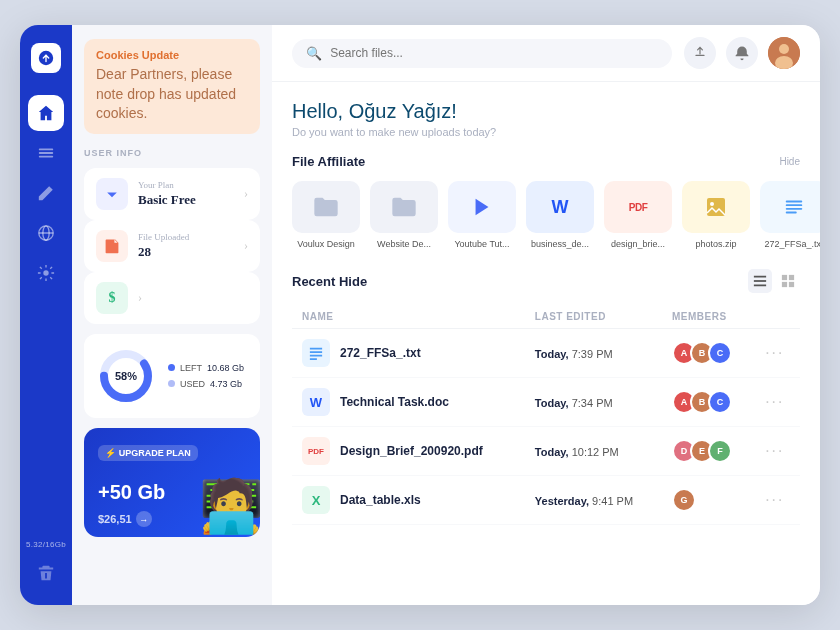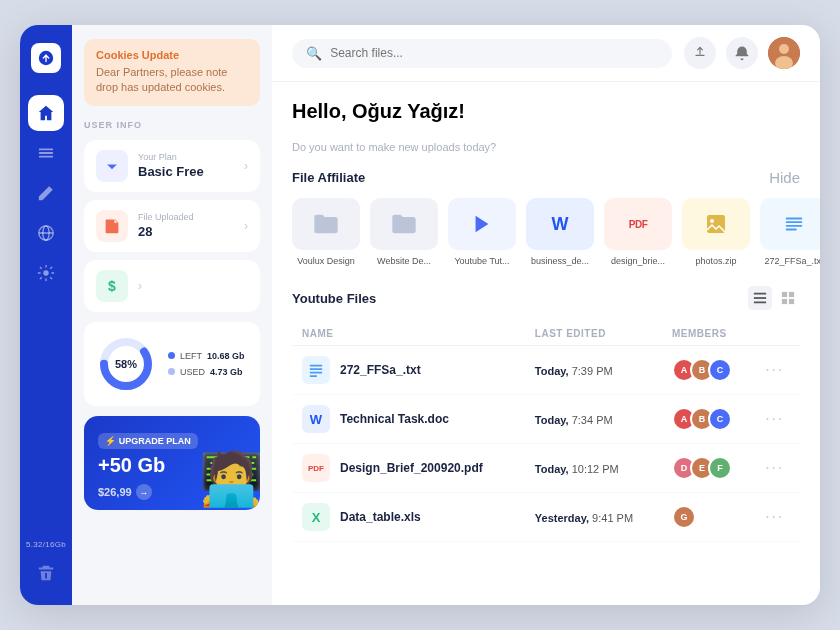--- a/index.html
+++ b/index.html
@@ -105,36 +105,36 @@
       border-radius: 10px;
       padding: 10px 12px;
     }
     .cookies-title {
       font-size: 11px;
       font-weight: 700;
       color: #e07030;
       margin-bottom: 4px;
     }
     .cookies-text {
-      font-size: 11px;
+      font-size: 14px;
       color: #b0704a;
       line-height: 1.4;
     }
     .section-label {
       font-size: 9px;
       font-weight: 700;
       color: #aab0c0;
       letter-spacing: 1px;
       text-transform: uppercase;
       margin-top: 4px;
     }
     .info-cards {
       display: flex;
       flex-direction: column;
-      gap: 8px;
+      font-family: Liberation Serif, serif;
     }
     .info-card {
       background: white;
       border-radius: 12px;
       padding: 10px 12px;
       display: flex;
       align-items: center;
       gap: 10px;
       cursor: pointer;
     }
@@ -182,41 +182,41 @@
       top: 50%;
       left: 50%;
       transform: translate(-50%, -50%);
       font-size: 11px;
       font-weight: 700;
       color: #1a2340;
     }
     .storage-legend { display: flex; flex-direction: column; gap: 6px; }
     .legend-item { display: flex; align-items: center; gap: 5px; font-size: 9px; color: #555; }
     .legend-dot { width: 7px; height: 7px; border-radius: 50%; }
-    .legend-val { font-weight: 700; color: #1a2340; }
+    .legend-val { font-weight: 400; color: #1a2340; }
 
     .upgrade-card {
       background: linear-gradient(135deg, #1b39c8 0%, #2255f5 100%);
       border-radius: 14px;
       padding: 14px 14px 10px;
       position: relative;
       overflow: hidden;
       flex-shrink: 0;
     }
     .upgrade-icon {
       background: rgba(255,255,255,0.2);
       border-radius: 6px;
       display: inline-flex;
       align-items: center;
       justify-content: center;
       padding: 3px 7px;
       font-size: 9px;
       color: white;
       font-weight: 700;
-      margin-bottom: 5px;
+      margin-bottom: 20px;
       gap: 4px;
     }
     .upgrade-title {
       font-size: 20px;
       font-weight: 800;
       color: white;
       line-height: 1.1;
       margin-bottom: 2px;
     }
     .upgrade-price {
@@ -313,44 +313,44 @@
       font-weight: 600;
     }
 
     .content-body {
       flex: 1;
       padding: 18px 20px;
       overflow-y: auto;
     }
     .greeting-title {
       font-size: 20px;
-      font-weight: 700;
-      color: #000000;
-      margin-bottom: 18px;
+      font-weight: 400;
+      color: #0c4a6e;
+      margin-bottom: 3px;
     }
     .greeting-sub {
       font-size: 11px;
       color: #aab0c0;
       margin-bottom: 16px;
     }
 
     
     .section-header {
       display: flex;
       align-items: center;
       justify-content: space-between;
       margin-bottom: 12px;
     }
     .section-title {
       font-size: 13px;
       font-weight: 700;
       color: #1a2340;
     }
     .section-action {
-      font-size: 15px;
+      font-size: 10px;
       color: #aab0c0;
       cursor: pointer;
     }
     .suggestion-grid {
       display: flex;
       gap: 10px;
       margin-bottom: 20px;
     }
     .suggestion-item {
       display: flex;
@@ -586,21 +586,21 @@
           <span>USED</span>
           <span class="legend-val">4.73 Gb</span>
         </div>
       </div>
     </div>
 
     <div class="upgrade-card">
       <div class="upgrade-icon">⚡ UPGRADE PLAN</div>
       <div class="upgrade-title">+50 Gb</div>
       <div class="upgrade-price">
-        <span>$26,99</span>
+        <span>$26,51</span>
         <div class="upgrade-price-arrow">→</div>
       </div>
       <div class="upgrade-illustration">🧑‍💻</div>
     </div>
   </div>
 
   <div class="main-content">
 
     <div class="topbar">
       <div class="search-box">
@@ -701,21 +701,21 @@
                 </svg>
             </div>
             <div class="suggestion-name">272_FFSa_.txt</div>
           </div>
 
         </div>
       </div>
 
       <div class="recent-section">
         <div class="section-header">
-          <div class="section-title">Youtube Files</div>
+          <div class="section-title">Recent Hide</div>
           <div class="view-toggle">
             <div class="view-btn active">
               <svg width="14" height="14" viewBox="0 0 16 16" fill="currentColor">
                   <rect x="1" y="2" width="14" height="2"></rect>
                   <rect x="1" y="7" width="14" height="2"></rect>
                   <rect x="1" y="12" width="14" height="2"></rect>
                 </svg>
             </div>
             <div class="view-btn">
               <svg width="14" height="14" viewBox="0 0 16 16" fill="currentColor">

